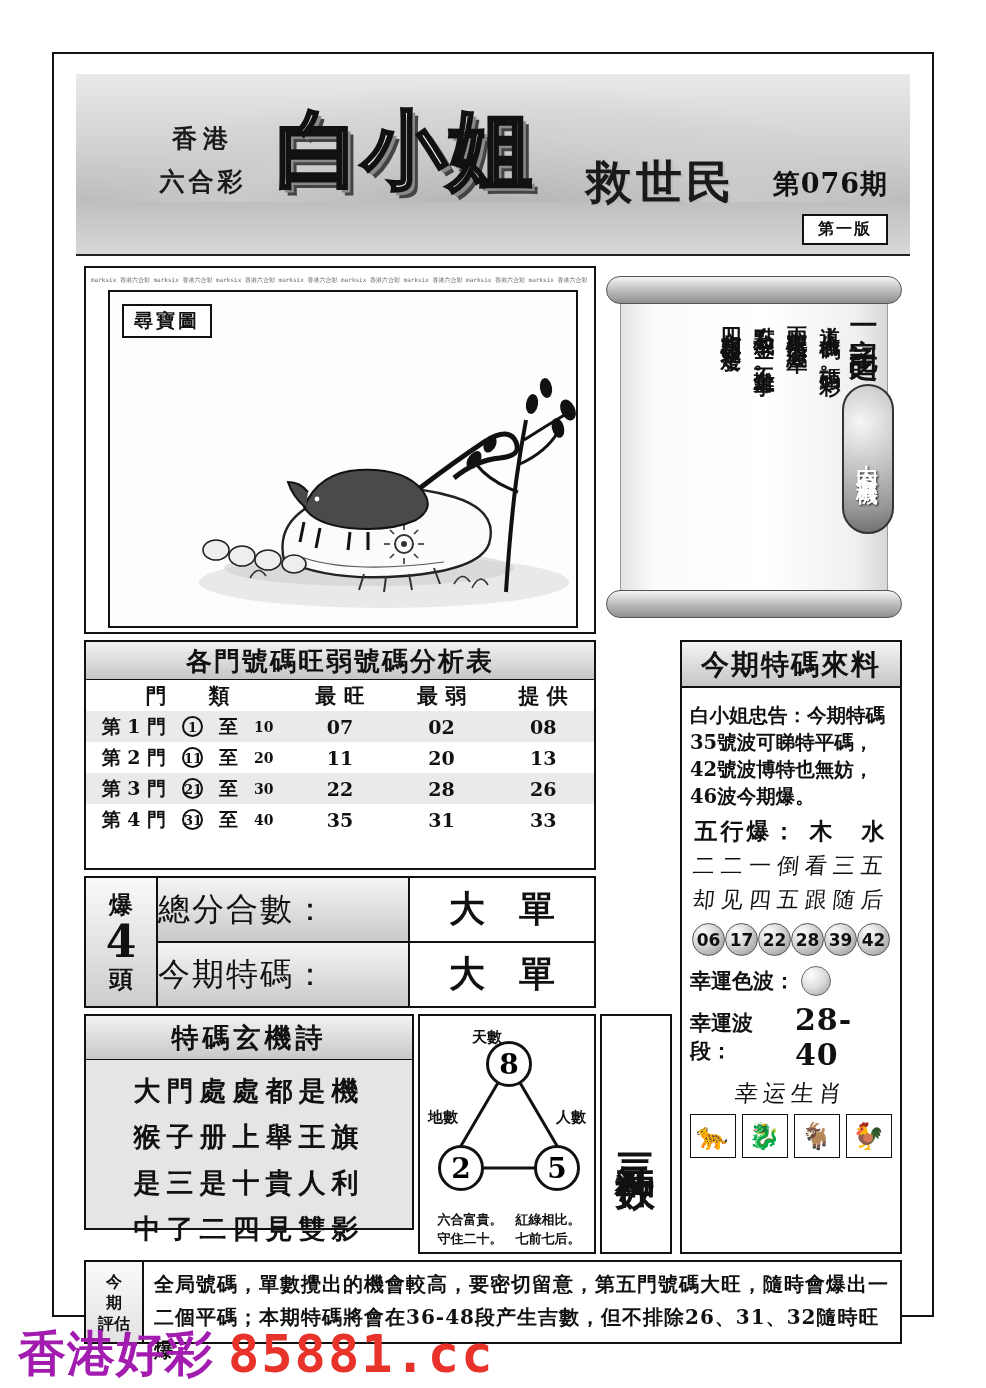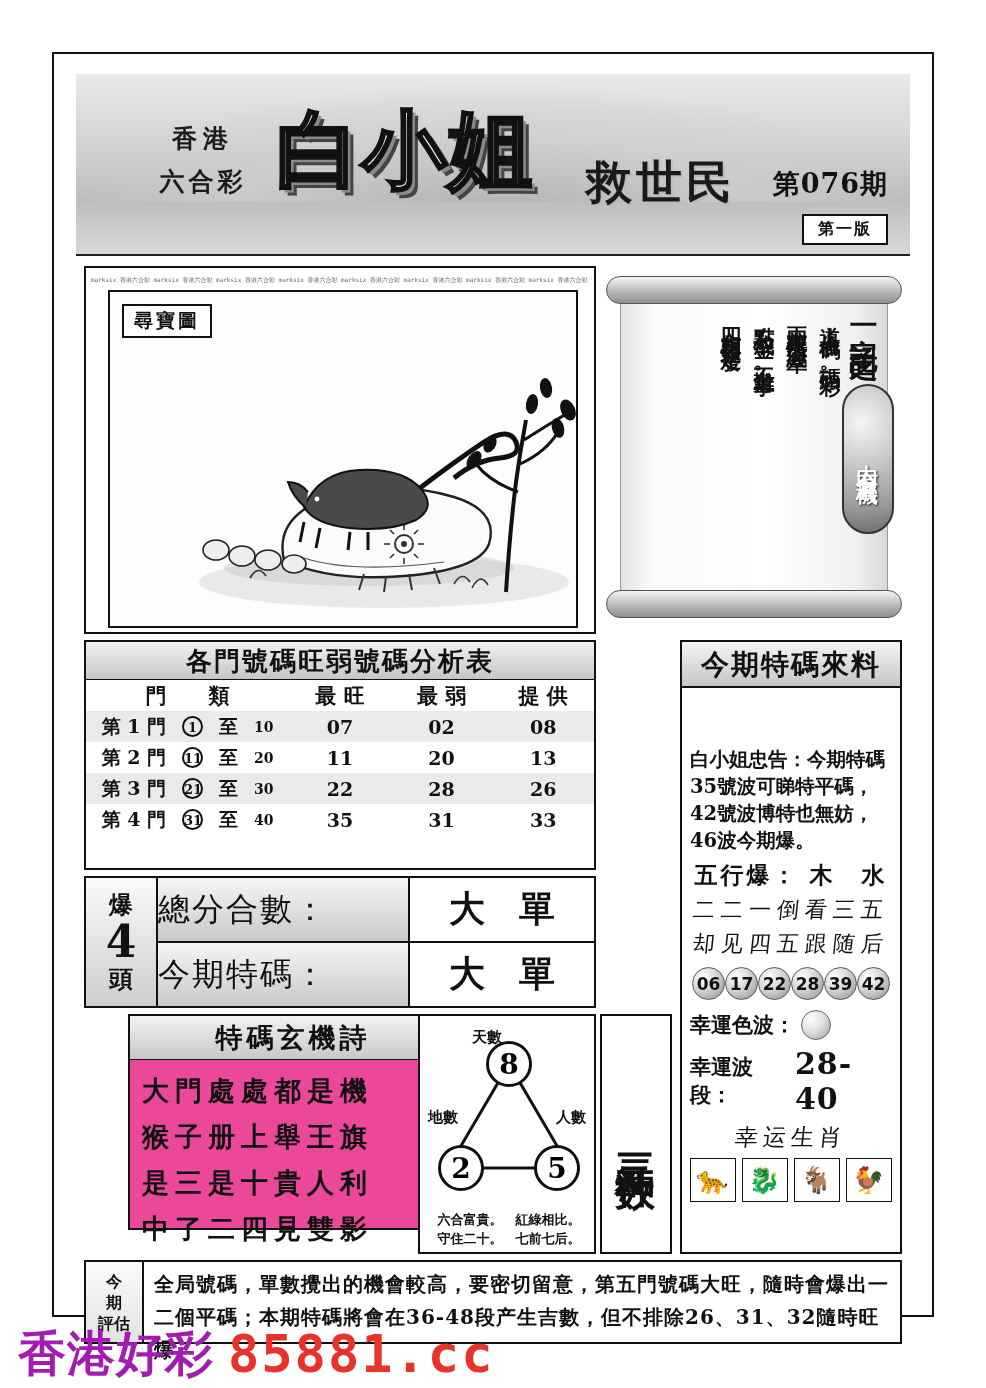--- a/index.html
+++ b/index.html
@@ -196,34 +196,34 @@
   .bao-row .val {
     flex:1; text-align:center; background:#fff; height:100%;
     display:flex; align-items:center; justify-content:center; gap:34px;
     border-left:2px solid #111;
     font-family:"DejaVu Serif","Liberation Serif",serif;
     font-weight:bold; font-size:36px; color:#111;
   }
   
   .poem-block {
     position:absolute; left:8px; top:940px; width:330px; height:216px;
-    border:2px solid #111; background:#ec4899;margin-left:44px;
+    border:2px solid #111; background:#e5e5e5;
   }
   .poem-head {
     height:44px; line-height:44px; text-align:center;
     background:linear-gradient(180deg,#f2f2f2,#c8c8c8);
     border-bottom:1px solid #111;
     font-family:"DejaVu Serif","Liberation Serif",serif;
     font-weight:bold; font-size:27px; letter-spacing:4px; color:#111;
   }
   .poem-lines { padding:8px 12px 0 12px; }
   .poem-lines div {
     font-family:"DejaVu Serif","Liberation Serif",serif;
     font-weight:bold; font-size:27px; letter-spacing:6px; color:#111;
-    line-height:46px; 
+    line-height:46px; text-align:center;
   }
   .tri-block {
     position:absolute; left:342px; top:940px; width:178px; height:240px;
     border:2px solid #111; background:#fff;
   }
   .tri-label { position:absolute; font-family:"DejaVu Serif","Liberation Serif",serif;
     font-weight:bold; font-size:15px; color:#111; }
   .tri-node {
     position:absolute; width:46px; height:46px; border-radius:50%;
     border:3px solid #111; background:#fff;
@@ -250,21 +250,21 @@
     position:absolute; left:604px; top:566px; width:222px; height:614px;
     border:2px solid #111; background:#fff;
   }
   .today-head {
     height:46px; line-height:46px; text-align:center;
     background:linear-gradient(180deg,#f4f4f4,#c6c6c6);
     border-bottom:2px solid #111;
     font-family:"DejaVu Serif","Liberation Serif",serif;
     font-weight:bold; font-size:28px; letter-spacing:2px; color:#111;
   }
-  .today-body { padding:22px 8px;margin-top:36px; }
+  .today-body { padding:14px 8px; }
   .advice {
     font-family:"DejaVu Serif","Liberation Serif",serif; font-weight:bold;
     font-size:19.5px; line-height:27px; color:#111; letter-spacing:0px;
   }
   .wuxing {
     margin-top:6px; text-align:center;
     font-family:"DejaVu Serif","Liberation Serif",serif; font-weight:bold;
     font-size:23px; color:#111; letter-spacing:3px;
   }
   .hand {

